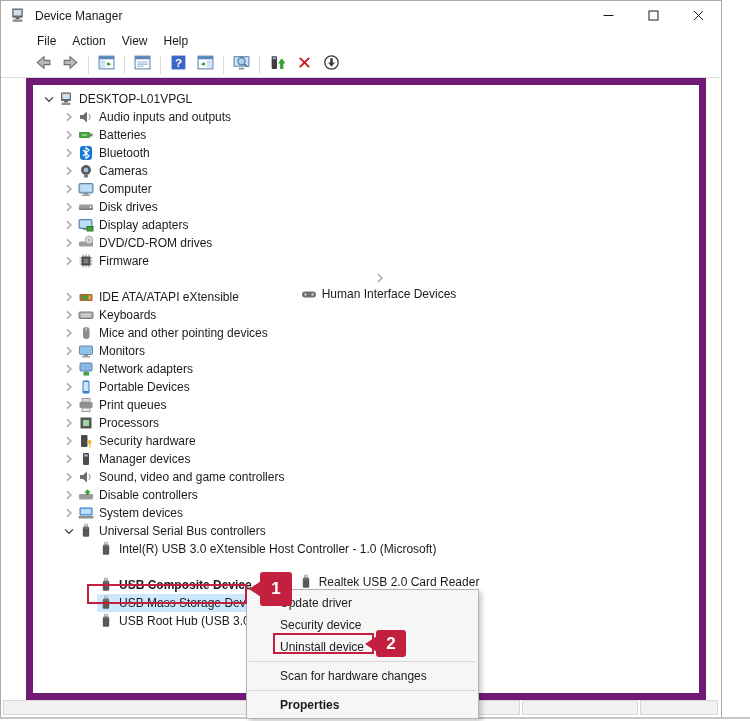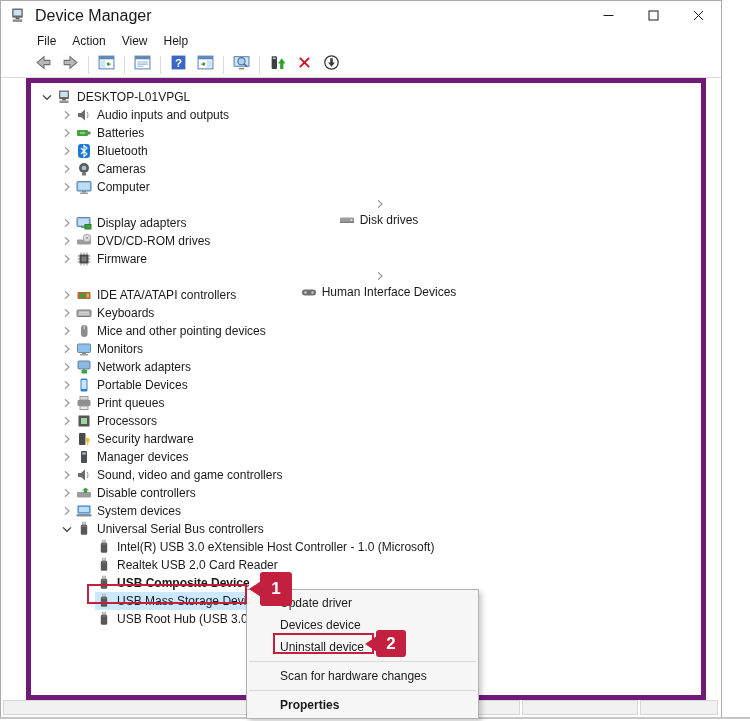--- a/index.html
+++ b/index.html
@@ -3,34 +3,34 @@
 <meta charset="utf-8">
 <style>
   html,body{margin:0;padding:0;}
   body{width:750px;height:721px;background:#ffffff;position:relative;overflow:hidden;
        font-family:"Liberation Sans", sans-serif;color:#1a1a1a;-webkit-font-smoothing:antialiased;}
   .window{position:absolute;left:0;top:0;width:720px;height:716px;background:#fff;
           border:1px solid #ababab;}
   
   .titlebar{height:29px;display:flex;align-items:center;padding-left:8px;position:relative;background:#fff;}
   .appicon{width:17px;height:17px;margin-right:9px;display:inline-flex;}
-  .title{font-size:16px;}
+  .title{font-size:12px;}
   .caption{position:absolute;right:0;top:0;height:29px;display:flex;}
   .capbtn{width:45px;height:29px;display:flex;align-items:center;justify-content:center;}
   
   .menubar{height:22px;display:flex;align-items:center;padding-left:28px;font-size:12px;background:#fff;}
   .menuitem{padding:0 8px;line-height:22px;}
   
   .toolbar{height:25px;display:flex;align-items:center;padding-left:29px;background:#fff;border-bottom:1px solid #dcdcdc;}
   .tbtn{width:27px;height:24px;display:flex;align-items:center;justify-content:center;}
   .tbtn svg{width:17px;height:17px;}
   .tsep{width:1px;height:18px;background:#d9d9d9;margin:0 4px;}
   
   .treepanel{position:absolute;left:25px;top:77px;width:680px;height:622px;background:#fff;
-             border:5px solid #701a75;overflow:hidden;padding-top:5px;box-sizing:border-box;}
+             border:7px solid #701a75;overflow:hidden;padding-top:5px;box-sizing:border-box;}
   .trow{height:18px;display:flex;align-items:center;font-size:12px;white-space:nowrap;}
   .chev{width:16px;height:16px;display:inline-flex;flex:none;}
   .chev svg{width:16px;height:16px;}
   .titem{display:inline-flex;align-items:center;height:18px;padding:0 4px 0 1px;}
   .titem.sel{background:var(--sel,#cce8ff);}
   .ticon{width:16px;height:16px;display:inline-flex;flex:none;margin-right:5px;}
   .ticon svg{width:16px;height:16px;}
   
   .statusbar{position:absolute;left:2px;top:699px;width:715px;height:15px;display:flex;gap:2px;}
   .pane{border:1px solid #d7d7d7;background:#f1f1f1;box-sizing:border-box;}
@@ -258,21 +258,21 @@
             <svg viewBox="0 0 16 16">
               <rect x="1" y="2.5" width="14" height="9.5" rx="1" fill="#89b9e2" stroke="#5b82a8"></rect>
               <rect x="2.2" y="3.7" width="11.6" height="7" fill="#bfddf4"></rect>
               <rect x="6" y="12" width="4" height="1.6" fill="#8a8a8a"></rect>
               <rect x="4" y="13.6" width="8" height="1.4" fill="#9a9a9a"></rect>
             </svg>
           </span>
           <span>Computer</span>
         </span>
       </div>
-      <div class="trow" style="padding-left: 28px; flex-direction: column;">
+      <div class="trow" style="padding-left: 28px;">
         <span class="chev">
           <svg viewBox="0 0 16 16">
             <path d="M6 4.2l4 3.8-4 3.8" stroke="#9b9b9b" fill="none" stroke-width="1.2"></path>
           </svg>
         </span>
         <span class="titem">
           <span class="ticon">
             <svg viewBox="0 0 16 16">
               <rect x="1" y="5.5" width="14" height="5.5" rx="1" fill="#9c9c9c"></rect>
               <rect x="1" y="9.5" width="14" height="1.5" fill="#7f7f7f"></rect>
@@ -358,21 +358,21 @@
           </svg>
         </span>
         <span class="titem">
           <span class="ticon">
             <svg viewBox="0 0 16 16">
               <rect x="1.5" y="5" width="13" height="7" rx="1" fill="#b06a32"></rect>
               <rect x="4" y="6.5" width="5" height="4" fill="#3f9e3f"></rect>
               <rect x="10.5" y="6.5" width="2.5" height="4" fill="#d9b44a"></rect>
             </svg>
           </span>
-          <span>IDE ATA/ATAPI controllers</span>
+          <span>IDE ATA/ATAPI eXtensible</span>
         </span>
       </div>
       <div class="trow" style="padding-left: 28px;">
         <span class="chev">
           <svg viewBox="0 0 16 16">
             <path d="M6 4.2l4 3.8-4 3.8" stroke="#9b9b9b" fill="none" stroke-width="1.2"></path>
           </svg>
         </span>
         <span class="titem">
           <span class="ticon">
@@ -592,21 +592,21 @@
               <rect x="6" y="0.8" width="4" height="3" fill="#a5a5a5"></rect>
               <rect x="6.8" y="1.4" width="0.9" height="1.3" fill="#fff"></rect>
               <rect x="8.4" y="1.4" width="0.9" height="1.3" fill="#fff"></rect>
               <rect x="4.8" y="3.8" width="6.4" height="10" rx="1.2" fill="#585858"></rect>
               <rect x="5.3" y="4.2" width="5.4" height="1.6" fill="#737373"></rect>
             </svg>
           </span>
           <span>Intel(R) USB 3.0 eXtensible Host Controller - 1.0 (Microsoft)</span>
         </span>
       </div>
-      <div class="trow" style="padding-left: 48px;">
+      <div class="trow" style="padding-left: 48px; flex-direction: column;">
         <span class="chev"></span>
         <span class="titem">
           <span class="ticon">
             <svg viewBox="0 0 16 16">
               <rect x="6" y="0.8" width="4" height="3" fill="#a5a5a5"></rect>
               <rect x="6.8" y="1.4" width="0.9" height="1.3" fill="#fff"></rect>
               <rect x="8.4" y="1.4" width="0.9" height="1.3" fill="#fff"></rect>
               <rect x="4.8" y="3.8" width="6.4" height="10" rx="1.2" fill="#585858"></rect>
               <rect x="5.3" y="4.2" width="5.4" height="1.6" fill="#737373"></rect>
             </svg>
@@ -663,21 +663,21 @@
 
   <div class="statusbar">
     <div class="pane" style="width:517px"></div>
     <div class="pane" style="width:116px"></div>
     <div class="pane" style="flex:1"></div>
   </div>
 </div>
 
 <div class="ctxmenu" id="ctxmenu">
     <div class="ctxitem">Update driver</div>
-    <div class="ctxitem">Devices device</div>
+    <div class="ctxitem">Security device</div>
     <div class="ctxitem">Uninstall device</div>
     <div class="ctxsep"></div>
     <div class="ctxitem">Scan for hardware changes</div>
     <div class="ctxsep"></div>
     <div class="ctxitem bold">Properties</div>
   </div>
 
 <div class="annrect" style="left:87px;top:584px;width:160px;height:20px;"></div>
 <div class="annrect" style="left:273px;top:633px;width:101px;height:21px;"></div>
 <div class="badge" style="left:260px;top:572px;width:32px;height:34px;">

